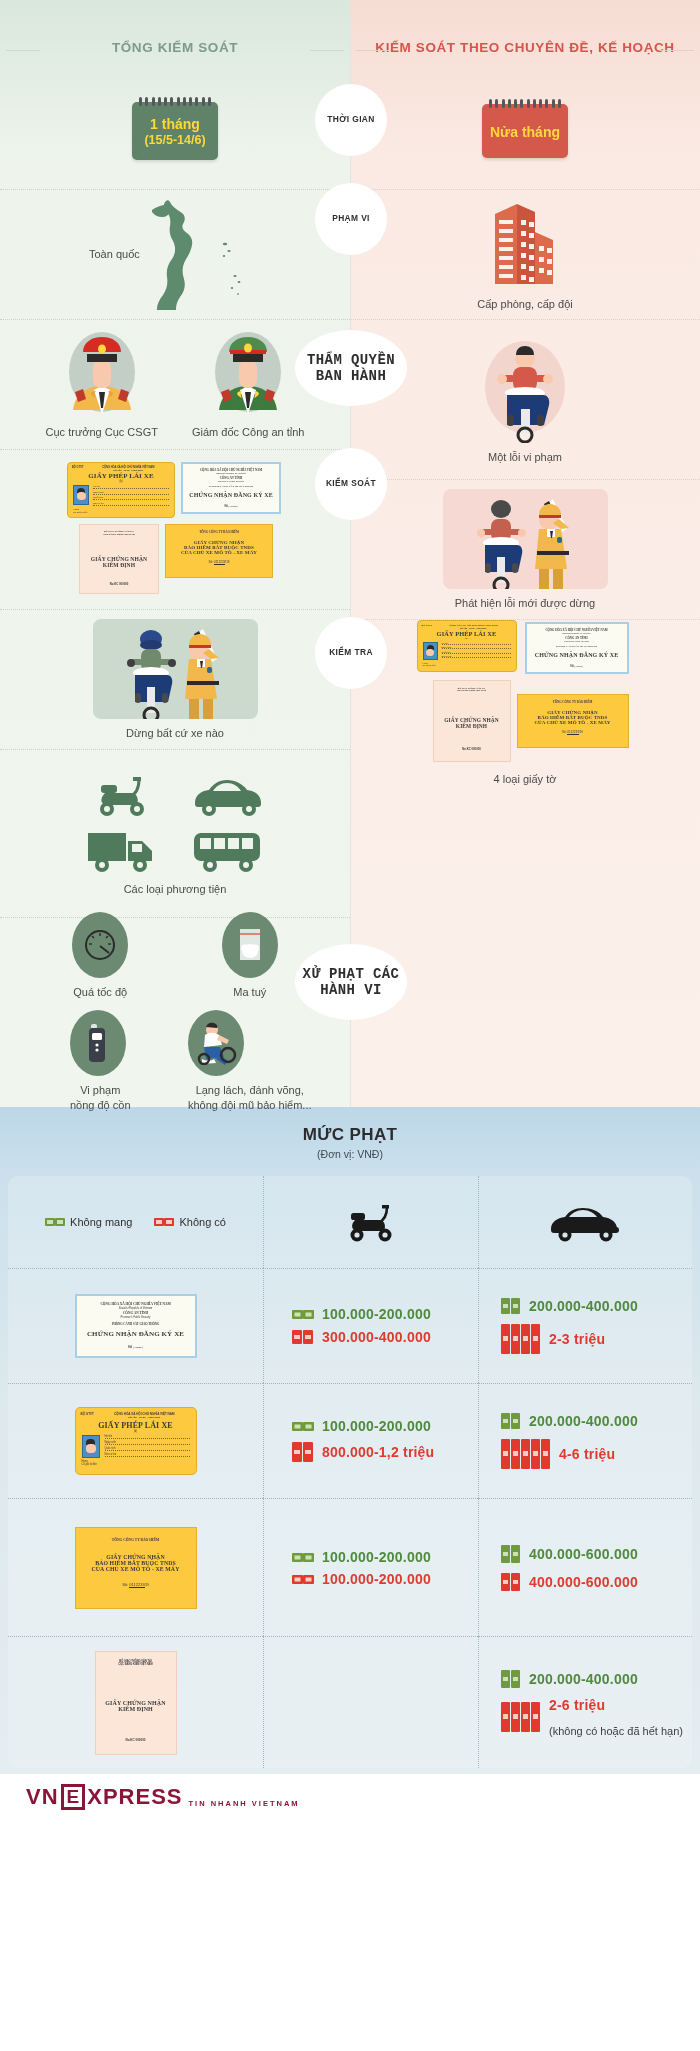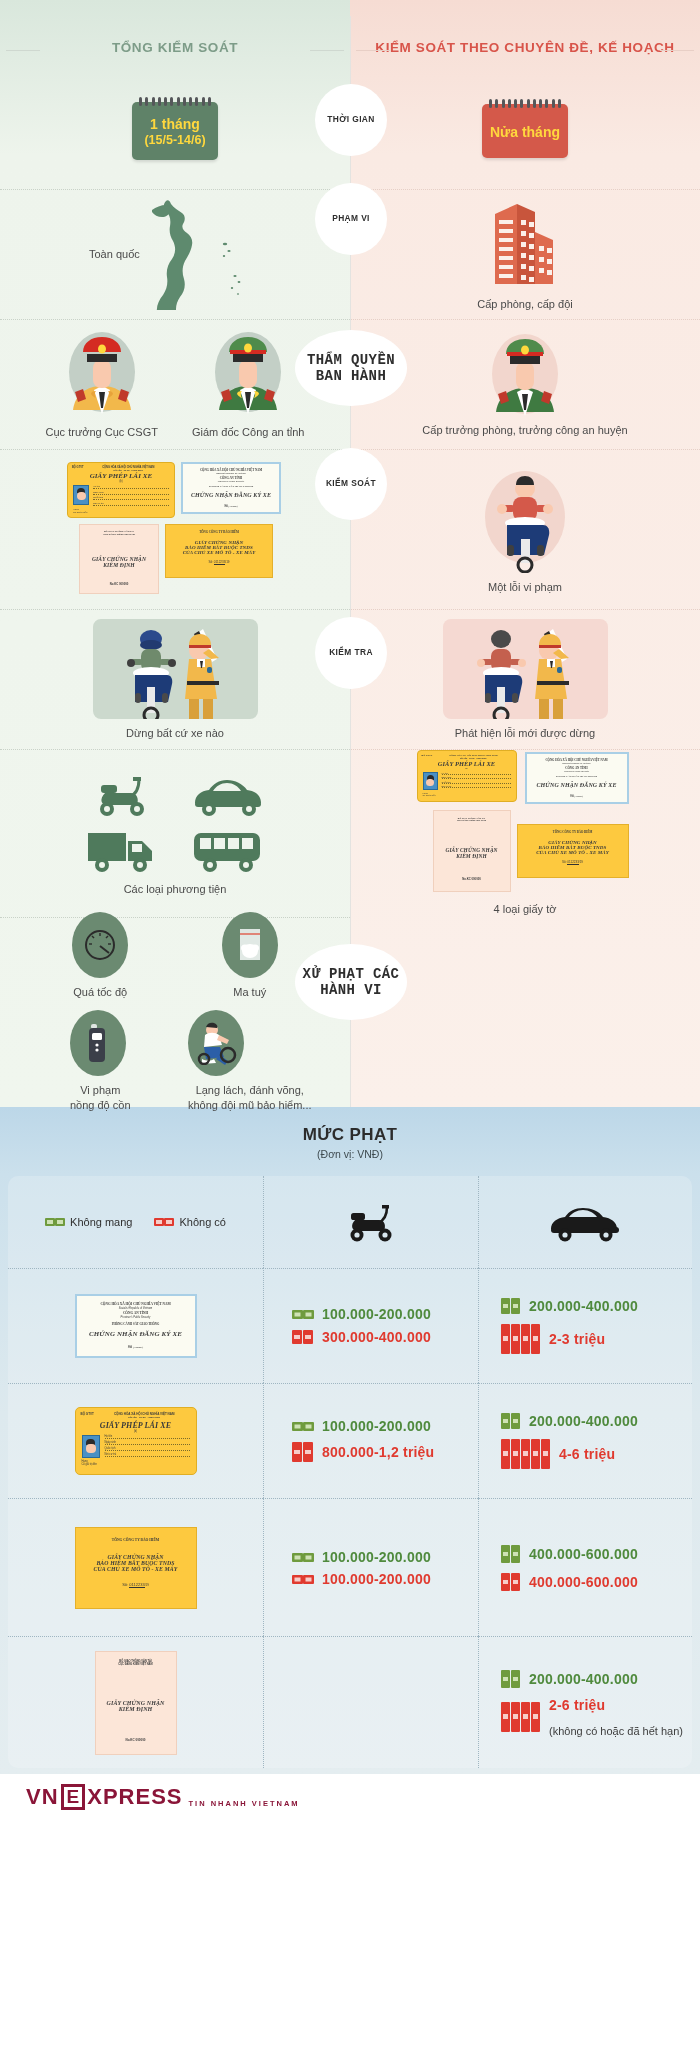--- a/index.html
+++ b/index.html
@@ -133,21 +133,21 @@
     background: #fff;
     border: 1px solid #d6d6d6;
     position: relative;
     overflow: hidden;
   }
   .doc-yellow { background: #fdc93f; border-color: #e0ae24; }
   .doc-blue   { background: #fbfbf2; border: 2px solid #a9cfe6; }
   .doc-peach  { background: #fce6d8; border-color: #f0d0bd; }
   .doc-amber  { background: #fdc93f; border-color: #e4b02b; }
 
-  .doc-t { font-weight: bold; font-family: "Liberation Serif", serif; letter-spacing:.1px;font-style:italic; }
+  .doc-t { font-weight: bold; font-family: "Liberation Serif", serif; letter-spacing:.1px; }
 
   .doc-grid { position: relative; width: 220px; height: 135px; }
   .doc-grid > div { position: absolute; }
 
   .docs-4 { position: relative; width: 225px; height: 160px; }
   .docs-4 > div { position: absolute; }
 
   
   .scene {
     width: 165px; height: 100px; border-radius: 8px;
@@ -571,36 +571,20 @@
               <rect x="70" y="50" width="5" height="5"></rect>
             <rect x="62" y="59" width="5" height="5"></rect>
               <rect x="70" y="61" width="5" height="5"></rect>
             <rect x="62" y="70" width="5" height="5"></rect>
               <rect x="70" y="72" width="5" height="5"></rect>
           </g>
         </svg>
         <div class="caption">Cấp phòng, cấp đội</div>
       </div>
 
-      <div class="row-block" style="height:130px">
-        <svg width="74" height="84" viewBox="0 0 74 84">
-          <ellipse cx="37" cy="42" rx="33" ry="40" fill="#f2d6cd"></ellipse>
-          <path d="M8 80c2-16 14-24 29-24s27 8 29 24z" fill="#3f7a41"></path>
-          <path d="M37 56l-8 4 8 24 8-24z" fill="#fff"></path>
-          <path d="M34 62h6l-2 16h-2z" fill="#2b2b2b"></path>
-          <rect x="28" y="30" width="18" height="28" rx="8" fill="#f9c9ae"></rect>
-          <path d="M22 24h30v8H22z" fill="#2b2b2b"></path>
-          <path d="M18 22c0-9 8-15 19-15s19 6 19 15z" fill="#4f8b4b"></path>
-          <path d="M19 20h36v4H19z" fill="#d42b22"></path>
-          <ellipse cx="37" cy="18" rx="4" ry="4.5" fill="#ffd83d"></ellipse>
-          <path d="M10 62l8-3 3 10-8 3z" fill="#c0392b"></path>
-          <path d="M64 62l-8-3-3 10 8 3z" fill="#c0392b"></path>
-        </svg>
-        <div class="caption">Cấp trưởng phòng, trưởng công an huyện</div>
-      </div>
 
       <div class="row-block" style="height:160px">
         <svg width="108" height="108" viewBox="0 0 108 108">
           <ellipse cx="54" cy="52" rx="40" ry="46" fill="#f2d6cd"></ellipse>
           <ellipse cx="54" cy="24" rx="10" ry="9" fill="#f9c9ae"></ellipse>
           <path d="M45 20c0-6 4-9 9-9s9 3 9 9z" fill="#2b2b2b"></path>
           <rect x="42" y="32" width="24" height="24" rx="8" fill="#d4594a"></rect>
           <rect x="30" y="40" width="14" height="7" rx="3.5" fill="#d4594a"></rect>
           <rect x="64" y="40" width="14" height="7" rx="3.5" fill="#d4594a"></rect>
           <circle cx="31" cy="44" r="5" fill="#f9c9ae"></circle>

